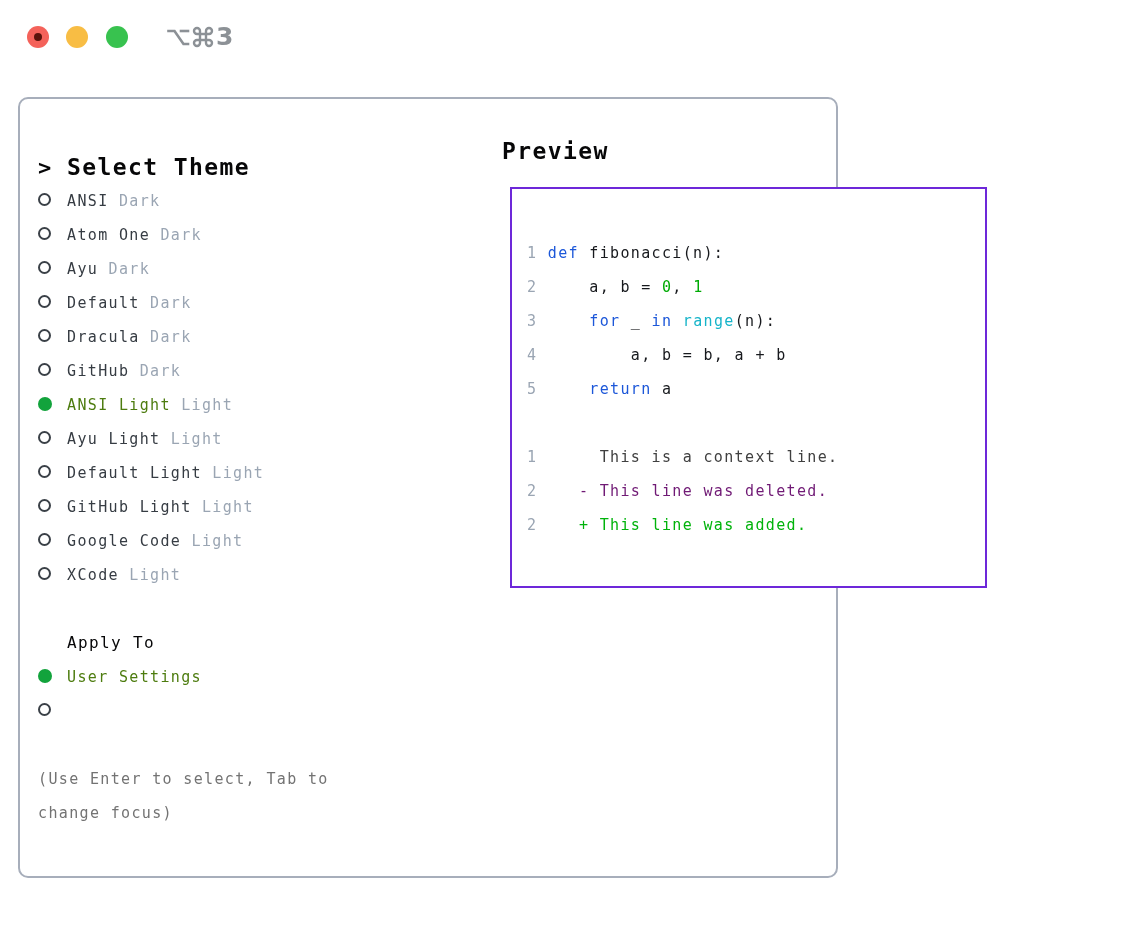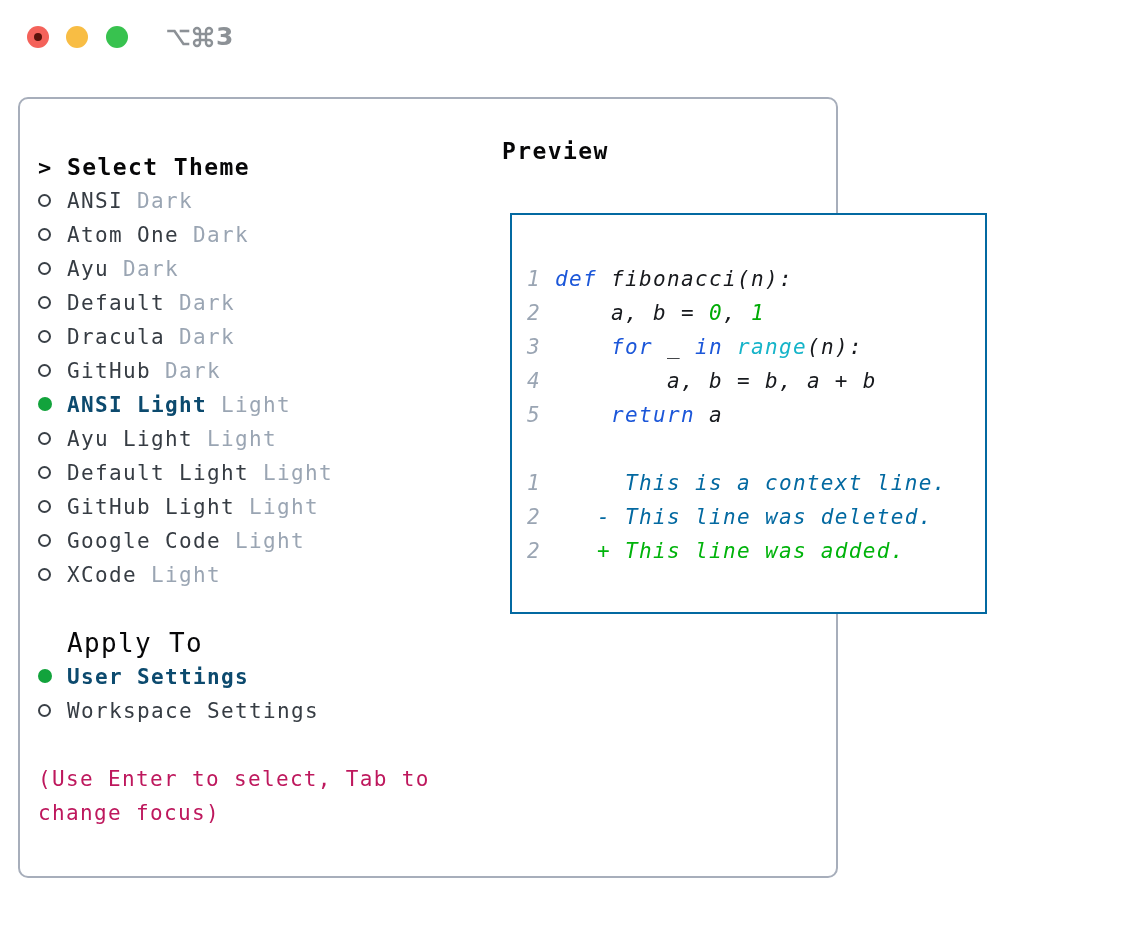--- a/index.html
+++ b/index.html
@@ -17,56 +17,56 @@
   .shortcut { position:absolute; left:166px; top:23px; height:28px;
               display:flex; align-items:center; gap:1px; color:#8c9196; }
   .shortcut svg { display:block; }
   .shortcut .digit { font-family:"DejaVu Sans", sans-serif; font-weight:bold;
                      font-size:25px; line-height:28px; color:#8c9196; }
 
   
   #window { position:absolute; left:18px; top:97px; width:820px; height:781px;
             border:2px solid #a7aebb; border-radius:10px; background:#ffffff; }
 
-  .row-font { font-size:21px; letter-spacing:1.35px; line-height:34px; white-space:pre; }
+  .row-font { font-size:15px; letter-spacing:1.35px; line-height:34px; white-space:pre; }
 
   .pane-header { position:absolute; font-size:23px; letter-spacing:1.4px; line-height:34px;
                  font-weight:bold; color:#070708; white-space:pre; }
   #select-header { left:18px; top:51px; }
   #preview-title { left:482px; top:35px; }
   .arrow-cell { display:inline-block; width:29px; font-size:22px; color:#070708; }
 
   #theme-list  { position:absolute; left:18px; top:85px; }
-  #apply-header{ position:absolute; left:47px; top:527px; font-size:26px; letter-spacing:1.35px;
+  #apply-header{ position:absolute; left:47px; top:527px; font-size:16px; letter-spacing:1.35px;
                  line-height:34px; color:#070708; white-space:pre; }
   #apply-list  { position:absolute; left:18px; top:561px; }
   #help        { position:absolute; left:18px; top:663px; }
 
   .list-row { height:34px; }
   .bullet-cell { display:inline-block; width:29px; vertical-align:baseline; }
   .dot { display:inline-block; vertical-align:middle; position:relative; top:-2px; }
   .dot.hollow { width:13px; height:13px; border:2px solid #3a4047; border-radius:50%; }
   .dot.filled { width:14px; height:14px; background:#12a33c; border-radius:50%; }
   .name   { color:#363c43; }
-  .name.selected { color:#0c4a6e;font-weight:bold; }
+  .name.selected { color:#4d7c0f; }
   .suffix { color:#9aa5b3; }
-  .help-line { height:34px; color:#be185d; }
+  .help-line { height:34px; color:#737373; }
 
   
-  #preview-box { position:absolute; left:490px; top:114px; width:477px; height:401px;
-                 border:2px solid #0369a1; background:#ffffff;
-                 padding:13px 0 0 15px; overflow:hidden;font-style:italic; }
+  #preview-box { position:absolute; left:490px; top:88px; width:477px; height:401px;
+                 border:2px solid #6d28d9; background:#ffffff;
+                 padding:13px 0 0 15px; overflow:hidden; }
   .code-line { min-height:34px; }
   .ln  { color:#9aa5b3; }
   .kw  { color:#1c57d9; }
   .fn  { color:#16b4c9;text-align:right; }
   .num { color:#00ab05; }
   .pl  { color:#17191d; }
-  .ctx { color:#0369a1;margin-top:16px; }
-  .del { color:#0369a1; }
+  .ctx { color:#404040;margin-top:16px; }
+  .del { color:#701a75; }
   .add { color:#00b30b; }
 </style>
 </head>
 <body>
 
 <div class="traffic red">
   <span class="close-dot"></span>
 </div>
 <div class="traffic yellow"></div>
 <div class="traffic green"></div>
@@ -87,21 +87,21 @@
 </div>
 
 <div id="window">
 
   <div id="select-header" class="pane-header"><span class="arrow-cell">&gt;</span><span>Select Theme</span></div>
 
   <div id="theme-list" class="row-font"><div class="list-row"><span class="bullet-cell"><span class="dot hollow"></span></span><span class="name">ANSI</span><span class="suffix"> Dark</span></div><div class="list-row"><span class="bullet-cell"><span class="dot hollow"></span></span><span class="name">Atom One</span><span class="suffix"> Dark</span></div><div class="list-row"><span class="bullet-cell"><span class="dot hollow"></span></span><span class="name">Ayu</span><span class="suffix"> Dark</span></div><div class="list-row"><span class="bullet-cell"><span class="dot hollow"></span></span><span class="name">Default</span><span class="suffix"> Dark</span></div><div class="list-row"><span class="bullet-cell"><span class="dot hollow"></span></span><span class="name">Dracula</span><span class="suffix"> Dark</span></div><div class="list-row"><span class="bullet-cell"><span class="dot hollow"></span></span><span class="name">GitHub</span><span class="suffix"> Dark</span></div><div class="list-row"><span class="bullet-cell"><span class="dot filled"></span></span><span class="name selected">ANSI Light</span><span class="suffix"> Light</span></div><div class="list-row"><span class="bullet-cell"><span class="dot hollow"></span></span><span class="name">Ayu Light</span><span class="suffix"> Light</span></div><div class="list-row"><span class="bullet-cell"><span class="dot hollow"></span></span><span class="name">Default Light</span><span class="suffix"> Light</span></div><div class="list-row"><span class="bullet-cell"><span class="dot hollow"></span></span><span class="name">GitHub Light</span><span class="suffix"> Light</span></div><div class="list-row"><span class="bullet-cell"><span class="dot hollow"></span></span><span class="name">Google Code</span><span class="suffix"> Light</span></div><div class="list-row"><span class="bullet-cell"><span class="dot hollow"></span></span><span class="name">XCode</span><span class="suffix"> Light</span></div></div>
 
   <div id="apply-header">Apply To</div>
 
-  <div id="apply-list" class="row-font"><div class="list-row"><span class="bullet-cell"><span class="dot filled"></span></span><span class="name selected">User Settings</span></div><div class="list-row"><span class="bullet-cell"><span class="dot hollow"></span></span><span class="name">Workspace Settings</span></div></div>
+  <div id="apply-list" class="row-font"><div class="list-row"><span class="bullet-cell"><span class="dot filled"></span></span><span class="name selected">User Settings</span></div><div class="list-row"><span class="bullet-cell"><span class="dot hollow"></span></span></div></div>
 
   <div id="help" class="row-font"><div class="help-line">(Use Enter to select, Tab to</div><div class="help-line">change focus)</div></div>
 
   <div id="preview-title" class="pane-header">Preview</div>
 
   <div id="preview-box" class="row-font"><div class="code-line">&nbsp;</div><div class="code-line"><span class="ln">1 </span><span class="kw">def</span><span class="pl"> fibonacci(n):</span></div><div class="code-line"><span class="ln">2 </span><span class="pl">    a, b = </span><span class="num">0</span><span class="pl">, </span><span class="num">1</span></div><div class="code-line"><span class="ln">3 </span><span class="pl">    </span><span class="kw">for</span><span class="pl"> _ </span><span class="kw">in</span><span class="pl"> </span><span class="fn">range</span><span class="pl">(n):</span></div><div class="code-line"><span class="ln">4 </span><span class="pl">        a, b = b, a + b</span></div><div class="code-line"><span class="ln">5 </span><span class="pl">    </span><span class="kw">return</span><span class="pl"> a</span></div><div class="code-line">&nbsp;</div><div class="code-line"><span class="ln">1</span><span class="ctx">      This is a context line.</span></div><div class="code-line"><span class="ln">2</span><span class="pl">    </span><span class="del">- This line was deleted.</span></div><div class="code-line"><span class="ln">2</span><span class="pl">    </span><span class="add">+ This line was added.</span></div><div class="code-line">&nbsp;</div></div>
 
 </div>
 
 </body></html>

